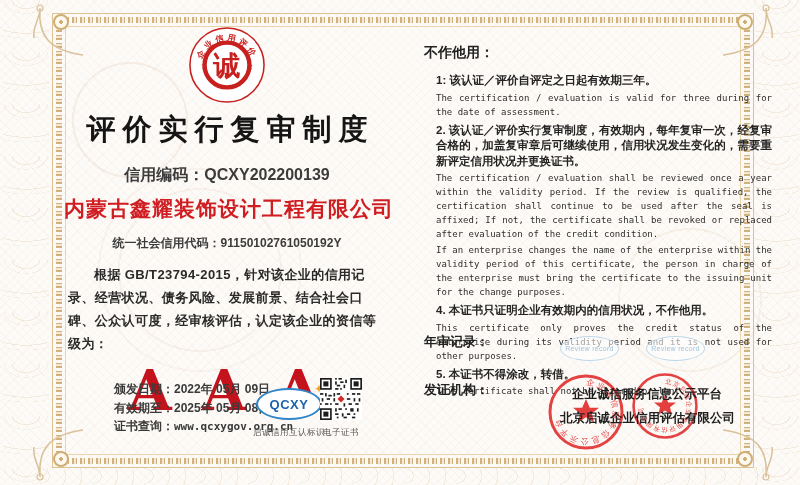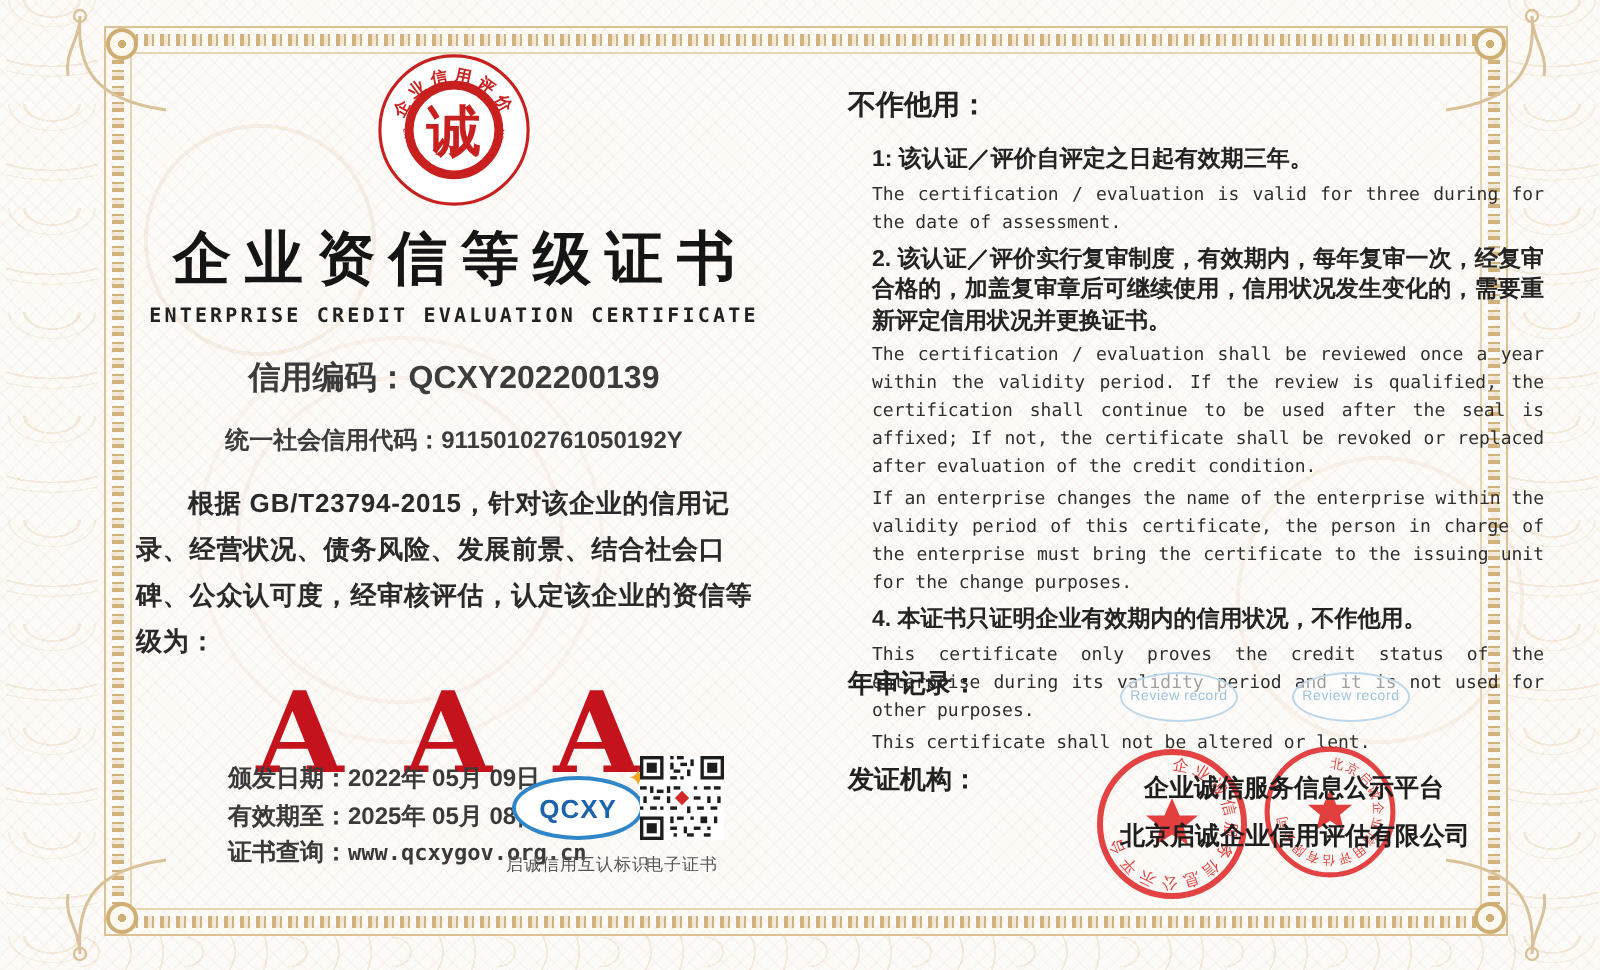--- a/index.html
+++ b/index.html
@@ -114,27 +114,27 @@
       <text font-size="8.5" fill="#c8201f" font-weight="bold" letter-spacing="3">
         <textPath href="#arcTop" startOffset="50%" text-anchor="middle">企业信用评价</textPath>
       </text>
       <text font-size="3.6" fill="#c8201f" font-weight="bold" letter-spacing=".4">
         <textPath href="#arcBot" startOffset="50%" text-anchor="middle">ENTERPRISE CREDIT CERTIFICATION</textPath>
       </text>
       <circle cx="40" cy="40" r="23" fill="#fff" stroke="#c8201f" stroke-width="4.5"></circle>
       <text x="40" y="50" text-anchor="middle" font-size="28" font-weight="bold" fill="#c8201f" font-family="'DejaVu Serif',serif">诚</text>
     </svg>
 
-    <div class="title">企业资信等级证书</div>
-    <div class="title-en">ENTERPRISE CREDIT EVALUATION CERTIFICATE</div>
+    <div class="title">评价实行复审制度</div>
 
     <div class="code-line">
       <span>信用编码：</span><span>QCXY202200139</span>
     </div>
 
+    <div class="company">内蒙古鑫耀装饰设计工程有限公司</div>
 
     <div class="uscc-line">
       <span>统一社会信用代码：</span><span>91150102761050192Y</span>
     </div>
 
     <div class="statement">根据 GB/T23794-2015，针对该企业的信用记录、经营状况、债务风险、发展前景、结合社会口碑、公众认可度，经审核评估，认定该企业的资信等级为：</div>
 
     <div class="grade">AAA</div>
 
     <div class="issue-info">
@@ -221,20 +221,21 @@
     <div class="notes-heading">不作他用：</div>
 
     <div class="notes">
       <div class="note-cn">1: 该认证／评价自评定之日起有效期三年。</div>
       <div class="note-en">The certification / evaluation is valid for three during for the date of assessment.</div>
       <div class="note-cn">2. 该认证／评价实行复审制度，有效期内，每年复审一次，经复审合格的，加盖复审章后可继续使用，信用状况发生变化的，需要重新评定信用状况并更换证书。</div>
       <div class="note-en">The certification / evaluation shall be reviewed once a year within the validity period. If the review is qualified, the certification shall continue to be used after the seal is affixed; If not, the certificate shall be revoked or replaced after evaluation of the credit condition.</div>
       <div class="note-en">If an enterprise changes the name of the enterprise within the validity period of this certificate, the person in charge of the enterprise must bring the certificate to the issuing unit for the change purposes.</div>
       <div class="note-cn">4. 本证书只证明企业有效期内的信用状况，不作他用。</div>
       <div class="note-en">This certificate only proves the credit status of the enterprise during its validity period and it is not used for other purposes.</div>
+      <div class="note-cn">5. 本证书不得涂改，转借。</div>
       <div class="note-en">This certificate shall not be altered or lent.</div>
     </div>
 
     <div class="annual-label">年审记录：</div>
     <div class="review-oval oval-1">Review record</div>
     <div class="review-oval oval-2">Review record</div>
 
     <div class="issuer-label">发证机构：</div>
   </div>
 

